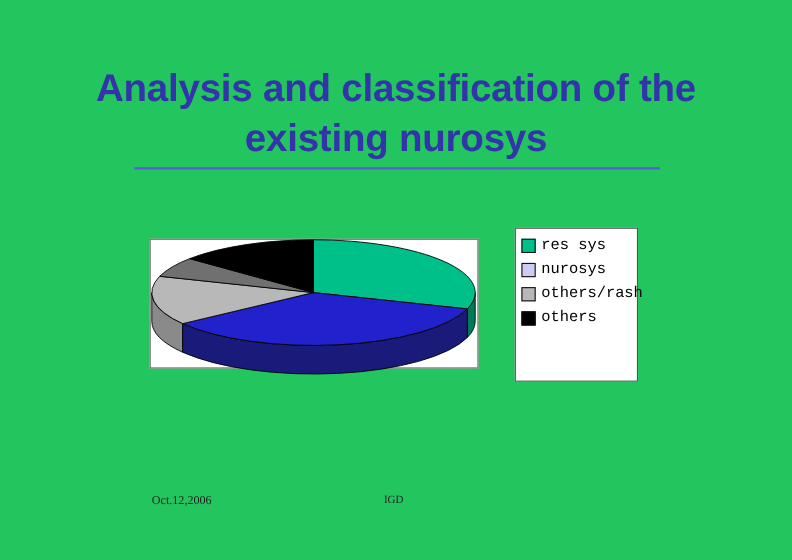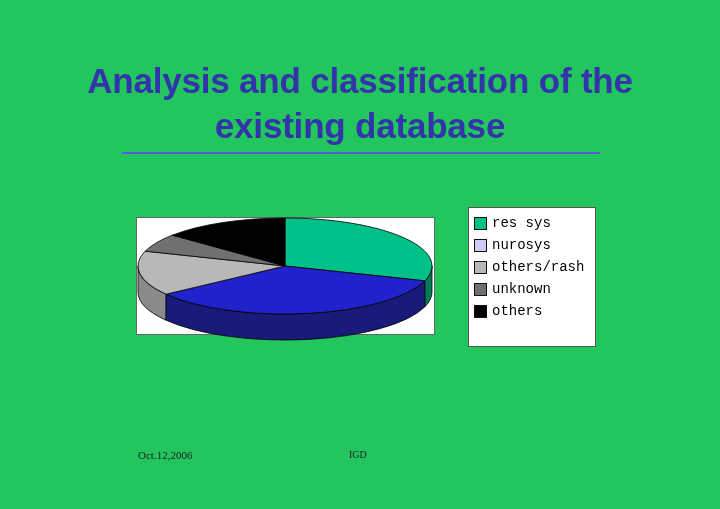--- a/index.html
+++ b/index.html
@@ -66,21 +66,21 @@
     width: 315px;
     height: 145px;
     pointer-events: none;
   }
 
   
   .legend-box {
     position: absolute;
     left: 468px;
     top: 207px;
-    width: 128px;
+    width: 112px;
     height: 140px;
     border: 1px solid #555555;
     background: #ffffff;
     box-sizing: border-box;
     padding: 4px 5px 0 5px;
   }
   .legend-row {
     display: flex;
     align-items: center;
     height: 22px;
@@ -120,21 +120,21 @@
     color: #222222;
   }
 </style>
 </head>
 <body>
 
 <div class="slide">
 
   <div class="title-block">
     <div class="title-line">Analysis and classification of the</div>
-    <div class="title-line">existing database</div>
+    <div class="title-line">existing nurosys</div>
   </div>
   <div class="title-rule"></div>
 
   <div class="chart-frame"></div>
   <svg class="chart-svg" id="pie-svg" viewBox="0 0 315 145" width="315" height="145">
       <path d="M 302 63 A 147 48 0 0 1 294.80530789538756 77.83281572999748 L 294.80530789538756 103.83281572999748 A 147 48 0 0 0 302 89 Z" fill="#007a58" stroke="#000000" stroke-width="0.8"></path>
       <path d="M 36.07450182688274 91.21369211003872 A 147 48 0 0 1 8 63.00000000000001 L 8 89 A 147 48 0 0 0 36.07450182688274 117.21369211003872 Z" fill="#8a8a8a" stroke="#000000" stroke-width="0.8"></path>
       <path d="M 294.80530789538756 77.83281572999748 A 147 48 0 0 1 36.07450182688274 91.21369211003872 L 36.07450182688274 117.21369211003872 A 147 48 0 0 0 294.80530789538756 103.83281572999748 Z" fill="#1a1a7a" stroke="#000000" stroke-width="0.8"></path>
       <path d="M 155 63 L 155 15 A 147 48 0 0 1 294.80530789538756 77.83281572999748 Z" fill="#00c08a" stroke="#000000" stroke-width="0.8"></path>
       <path d="M 155 63 L 294.80530789538756 77.83281572999748 A 147 48 0 0 1 36.07450182688274 91.21369211003872 Z" fill="#2222cc" stroke="#000000" stroke-width="0.8"></path>
@@ -150,24 +150,20 @@
     </div>
     <div class="legend-row">
       <span class="legend-swatch" style="background: rgb(204, 204, 245);"></span>
       <span class="legend-label">nurosys</span>
     </div>
     <div class="legend-row">
       <span class="legend-swatch" style="background: rgb(184, 184, 184);"></span>
       <span class="legend-label">others/rash</span>
     </div>
     <div class="legend-row">
-      <span class="legend-swatch" style="background: rgb(112, 112, 112);"></span>
-      <span class="legend-label">unknown</span>
-    </div>
-    <div class="legend-row">
       <span class="legend-swatch" style="background: rgb(0, 0, 0);"></span>
       <span class="legend-label">others</span>
     </div>
   </div>
 
   <div class="footer-date">Oct.12,2006</div>
   <div class="footer-org">IGD</div>
 
 </div>
 

